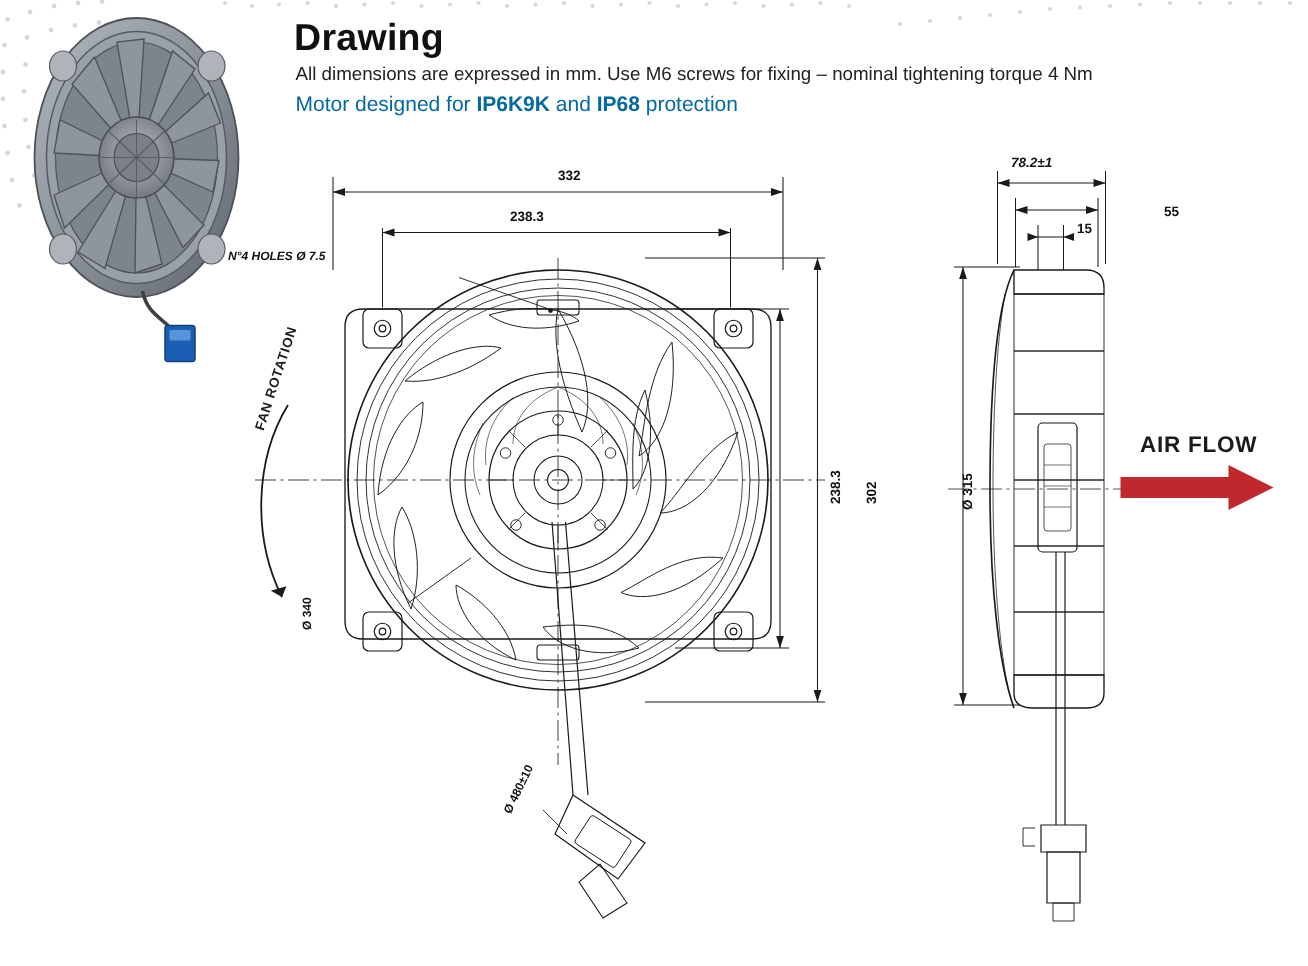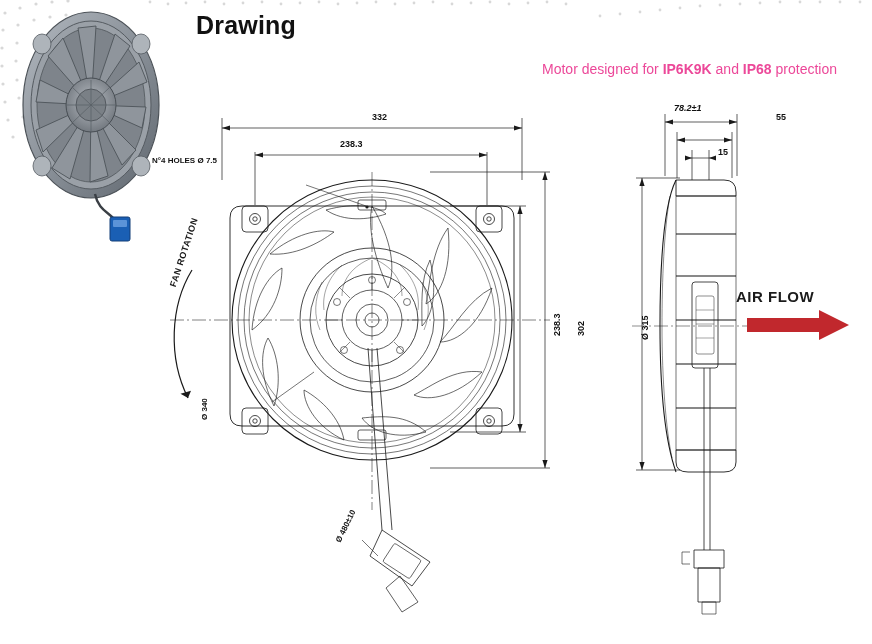--- a/index.html
+++ b/index.html
@@ -18,27 +18,27 @@
     position:absolute;left:196px;top:11px;
     font-size:25px;font-weight:bold;letter-spacing:.2px;
     color:#111;
   }
   .subtitle{
     position:absolute;left:197px;top:42px;width:640px;
     font-size:12.5px;line-height:15px;color:#222;
   }
   .subtitle2{
     position:absolute;left:197px;top:61px;width:640px;
-    font-size:14px;line-height:17px;color:#ec4899;text-align:right;
+    font-size:14px;line-height:17px;color:#0369a1;
   }
   .subtitle2 b{font-weight:bold;}
 
   
   .airflow-label{
-    position:absolute;left:736px;top:288px;
+    position:absolute;left:760px;top:288px;
     font-size:15px;font-weight:bold;color:#1b1b1b;
     letter-spacing:.5px;
   }
   .airflow-arrow{position:absolute;left:745px;top:308px;}
 
   
   .dim{
     position:absolute;
     font-size:9px;
     font-weight:bold;
@@ -120,20 +120,21 @@
         <circle cx="760" cy="3" r="1.4"></circle>
       <circle cx="780" cy="2" r="1.4"></circle>
         <circle cx="800" cy="2" r="1.4"></circle>
         <circle cx="820" cy="2" r="1.4"></circle>
       <circle cx="840" cy="2" r="1.4"></circle>
         <circle cx="860" cy="2" r="1.4"></circle>
     </g>
   </svg>
 
   <div class="title">Drawing</div>
+  <div class="subtitle">All dimensions are expressed in mm. Use M6 screws for fixing – nominal tightening torque 4 Nm</div>
   <div class="subtitle2">
     <span>Motor designed for </span><b>IP6K9K</b><span> and </span><b>IP68</b><span> protection</span>
   </div>
 
   <svg width="160" height="250" style="position:absolute;left:18px;top:4px;">
     <defs>
       <radialGradient id="hubGrad" cx="50%" cy="45%" r="60%">
         <stop offset="0%" stop-color="#b9bec4"></stop>
         <stop offset="100%" stop-color="#6d737a"></stop>
       </radialGradient>
@@ -300,21 +301,21 @@
 
       <path d="M232 430 L248 446" stroke-width="0.6"></path>
 
       <path d="M62 160 C40 196 38 248 58 288" stroke-width="1.2"></path>
       <path d="M58 288 l-7.5 -4.2 l10.5 -3 z" fill="#1a1a1a" stroke="none"></path>
     </g>
   </svg>
 
   <div class="dim" style="left:372px;top:112px;">332</div>
   <div class="dim" style="left:340px;top:139px;">238.3</div>
-  <div class="note" style="left:152px;top:156px;">N°4 HOLES Ø 7.5</div>
+  <div class="note" style="left:152px;top:166px;font-style:italic;">N°4 HOLES Ø 7.5</div>
   <div class="note rot" style="left:200px;top:420px;transform:rotate(-90deg);">Ø 340</div>
   <div class="dim rot" style="left:552px;top:336px;transform:rotate(-90deg);">238.3</div>
   <div class="dim rot" style="left:576px;top:336px;transform:rotate(-90deg);">302</div>
   <div class="note rot" style="left:334px;top:540px;transform:rotate(-64deg);">Ø 480±10</div>
   <div class="fanrot">FAN ROTATION</div>
 
   <svg width="230" height="520" style="position:absolute;left:620px;top:100px;">
     <g stroke="#1a1a1a" fill="none" stroke-width="0.7">
 
       <line x1="45" y1="14" x2="45" y2="76"></line>
@@ -363,21 +364,21 @@
       <path d="M84 268 L84 450" stroke-width="0.8"></path>
       <path d="M90 268 L90 450" stroke-width="0.8"></path>
       <path d="M74 450 h30 v18 h-30 z" stroke-width="0.8"></path>
       <path d="M70 452 h-8 v12 h8" stroke-width="0.6"></path>
       <path d="M78 468 h22 v34 h-22 z" stroke-width="0.8"></path>
       <path d="M82 502 h14 v12 h-14 z" stroke-width="0.6"></path>
     </g>
   </svg>
 
   <div class="dim" style="left:674px;top:103px;font-style:italic;">78.2±1</div>
-  <div class="dim" style="left:728px;top:112px;padding-left:48px;">55</div>
+  <div class="dim" style="left:728px;top:136px;padding-left:48px;">55</div>
   <div class="dim" style="left:718px;top:147px;">15</div>
   <div class="dim rot" style="left:640px;top:340px;transform:rotate(-90deg);">Ø 315</div>
 
   <div class="airflow-label">AIR FLOW</div>
   <svg class="airflow-arrow" width="110" height="34">
     <path d="M2 10 h72 v-8 l30 15 l-30 15 v-8 h-72 z" fill="#c1282d"></path>
   </svg>
 
 </div>
 

